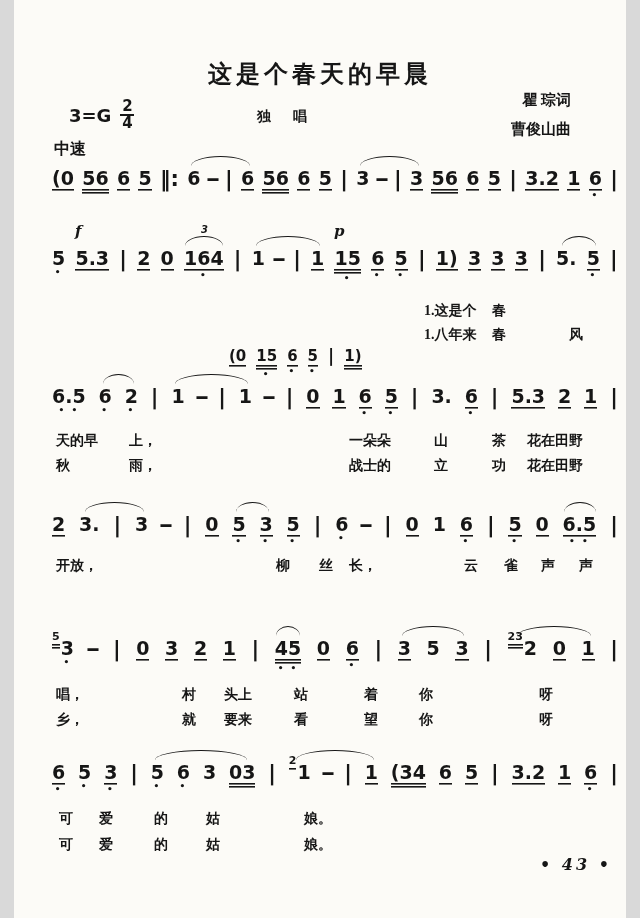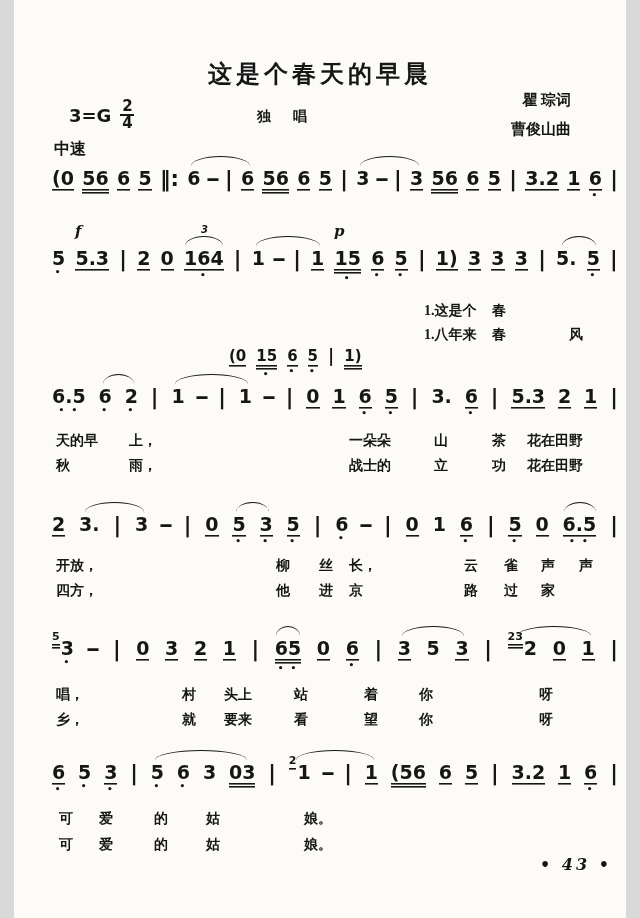--- a/index.html
+++ b/index.html
@@ -513,29 +513,20 @@
         <div class="lyric-row" style="top: 43px;">
           <span class="syl" style="left: 4px;">开放，</span>
           <span class="syl" style="left: 224px;">柳</span>
           <span class="syl" style="left: 267px;">丝</span>
           <span class="syl" style="left: 297px;">长，</span>
           <span class="syl" style="left: 412px;">云</span>
           <span class="syl" style="left: 452px;">雀</span>
           <span class="syl" style="left: 489px;">声</span>
           <span class="syl" style="left: 527px;">声</span>
         </div>
-        <div class="lyric-row" style="top: 68px;">
-          <span class="syl" style="left: 4px;">四方，</span>
-          <span class="syl" style="left: 224px;">他</span>
-          <span class="syl" style="left: 267px;">进</span>
-          <span class="syl" style="left: 297px;">京</span>
-          <span class="syl" style="left: 412px;">路</span>
-          <span class="syl" style="left: 452px;">过</span>
-          <span class="syl" style="left: 489px;">家</span>
-        </div>
         <div class="slur" style="left: 33px; width: 59.1px; top: -12px;"></div>
         <div class="slur" style="left: 183.9px; width: 33.2px; top: -12px;"></div>
         <div class="slur" style="left: 512px; width: 32px; top: -12px;"></div>
       </div>
       <div class="system" style="top: 638px;">
         <div class="notes-row">
           <span class="tok">
             <span class="col grace">
               <span class="base u2">5</span>
             </span>
@@ -562,21 +553,21 @@
             </span>
           </span>
           <span class="tok">
             <span class="col">
               <span class="base u1">1</span>
             </span>
           </span>
           <span class="bar">|</span>
           <span class="tok">
             <span class="col">
-              <span class="base u2">65</span>
+              <span class="base u2">45</span>
               <span class="lo">• •</span>
             </span>
           </span>
           <span class="tok">
             <span class="col">
               <span class="base u1">0</span>
             </span>
           </span>
           <span class="tok">
             <span class="col">
@@ -697,21 +688,21 @@
           </span>
           <span class="dash">-</span>
           <span class="bar">|</span>
           <span class="tok">
             <span class="col">
               <span class="base u1">1</span>
             </span>
           </span>
           <span class="tok">
             <span class="col">
-              <span class="base u2">(56</span>
+              <span class="base u2">(34</span>
             </span>
           </span>
           <span class="tok">
             <span class="col">
               <span class="base u1">6</span>
             </span>
           </span>
           <span class="tok">
             <span class="col">
               <span class="base u1">5</span>

